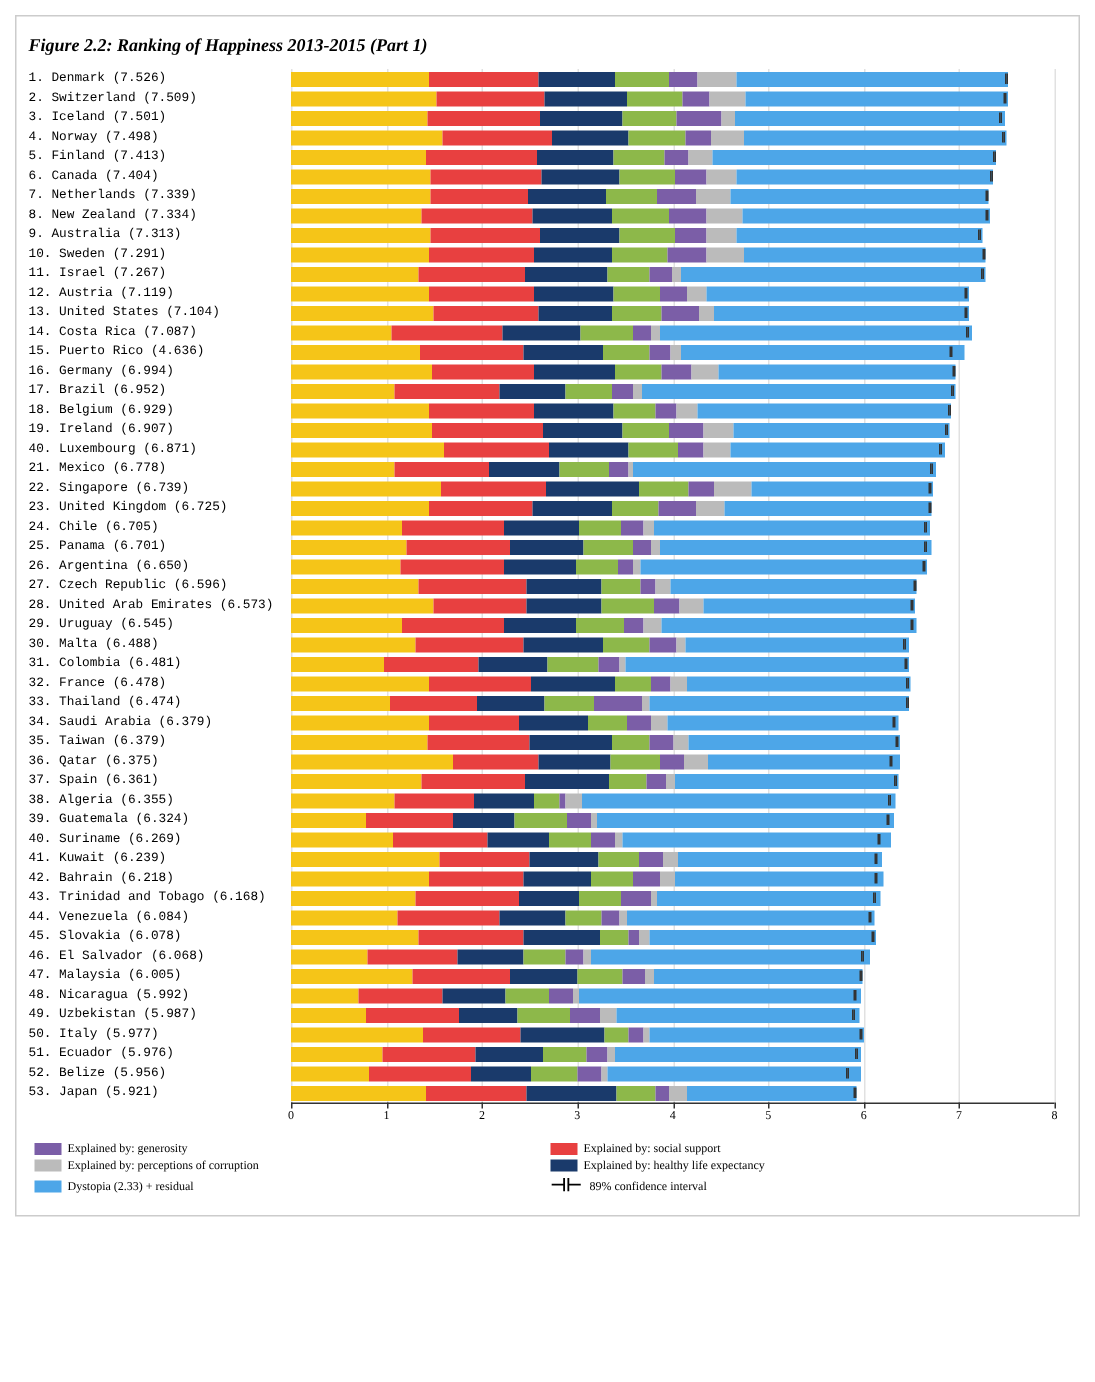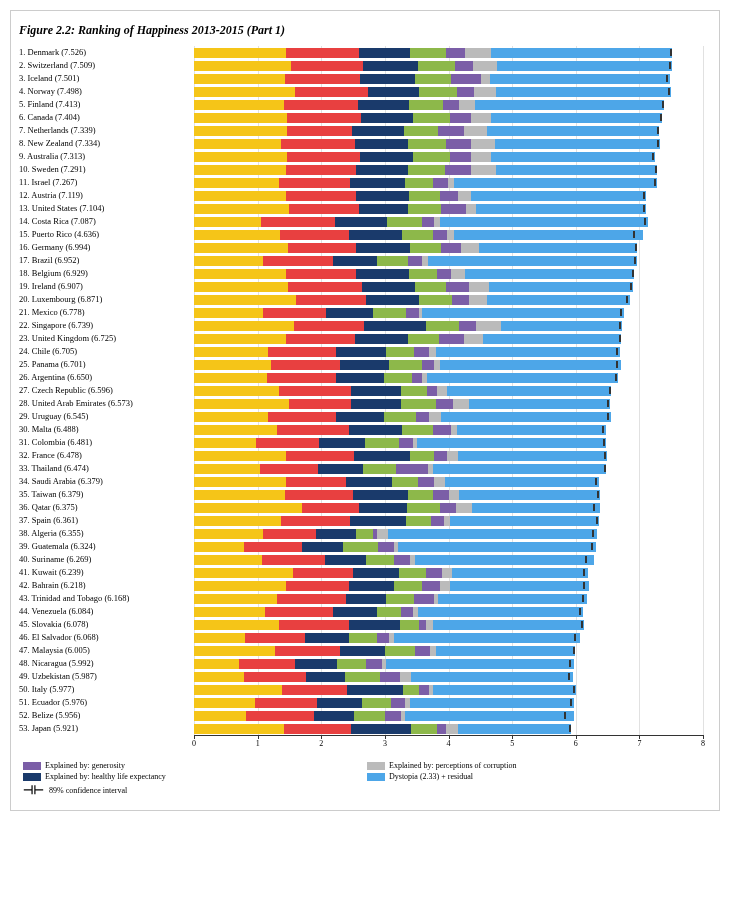--- a/index.html
+++ b/index.html
@@ -32,20 +32,21 @@
       flex-shrink: 0;
     }
     .label-row {
       height: 13px;
       font-size: 8.5px;
       display: flex;
       align-items: center;
       line-height: 1;
       padding-right: 4px;
       white-space: nowrap;
+      font-family: Liberation Mono, monospace;
     }
     .bars-col {
       flex: 1;
       position: relative;
     }
     .bar-row {
       height: 13px;
       display: flex;
       align-items: center;
       position: relative;
@@ -140,21 +141,21 @@
         <div class="label-row">10.  Sweden (7.291)</div>
         <div class="label-row">11.  Israel (7.267)</div>
         <div class="label-row">12.  Austria (7.119)</div>
         <div class="label-row">13.  United States (7.104)</div>
         <div class="label-row">14.  Costa Rica (7.087)</div>
         <div class="label-row">15.  Puerto Rico (4.636)</div>
         <div class="label-row">16.  Germany (6.994)</div>
         <div class="label-row">17.  Brazil (6.952)</div>
         <div class="label-row">18.  Belgium (6.929)</div>
         <div class="label-row">19.  Ireland (6.907)</div>
-        <div class="label-row">20.  Luxembourg (6.871)</div>
+        <div class="label-row">40.  Luxembourg (6.871)</div>
         <div class="label-row">21.  Mexico (6.778)</div>
         <div class="label-row">22.  Singapore (6.739)</div>
         <div class="label-row">23.  United Kingdom (6.725)</div>
         <div class="label-row">24.  Chile (6.705)</div>
         <div class="label-row">25.  Panama (6.701)</div>
         <div class="label-row">26.  Argentina (6.650)</div>
         <div class="label-row">27.  Czech Republic (6.596)</div>
         <div class="label-row">28.  United Arab Emirates (6.573)</div>
         <div class="label-row">29.  Uruguay (6.545)</div>
         <div class="label-row">30.  Malta (6.488)</div>
@@ -960,20 +961,24 @@
       <div class="axis-tick" style="left: 100%;"></div>
       <div class="axis-label" style="left: 100%;">8</div>
     </div>
 
   <div class="legend" id="legend-area">
       <div class="legend-item">
         <div class="legend-swatch" style="background-color: rgb(123, 94, 167);"></div>
         <span>Explained by: generosity</span>
       </div>
       <div class="legend-item">
+        <div class="legend-swatch" style="background-color: rgb(232, 64, 64);"></div>
+        <span>Explained by: social support</span>
+      </div>
+      <div class="legend-item">
         <div class="legend-swatch" style="background-color: rgb(187, 187, 187);"></div>
         <span>Explained by: perceptions of corruption</span>
       </div>
       <div class="legend-item">
         <div class="legend-swatch" style="background-color: rgb(26, 58, 107);"></div>
         <span>Explained by: healthy life expectancy</span>
       </div>
       <div class="legend-item">
         <div class="legend-swatch" style="background-color: rgb(77, 166, 232);"></div>
         <span>Dystopia (2.33) + residual</span>

